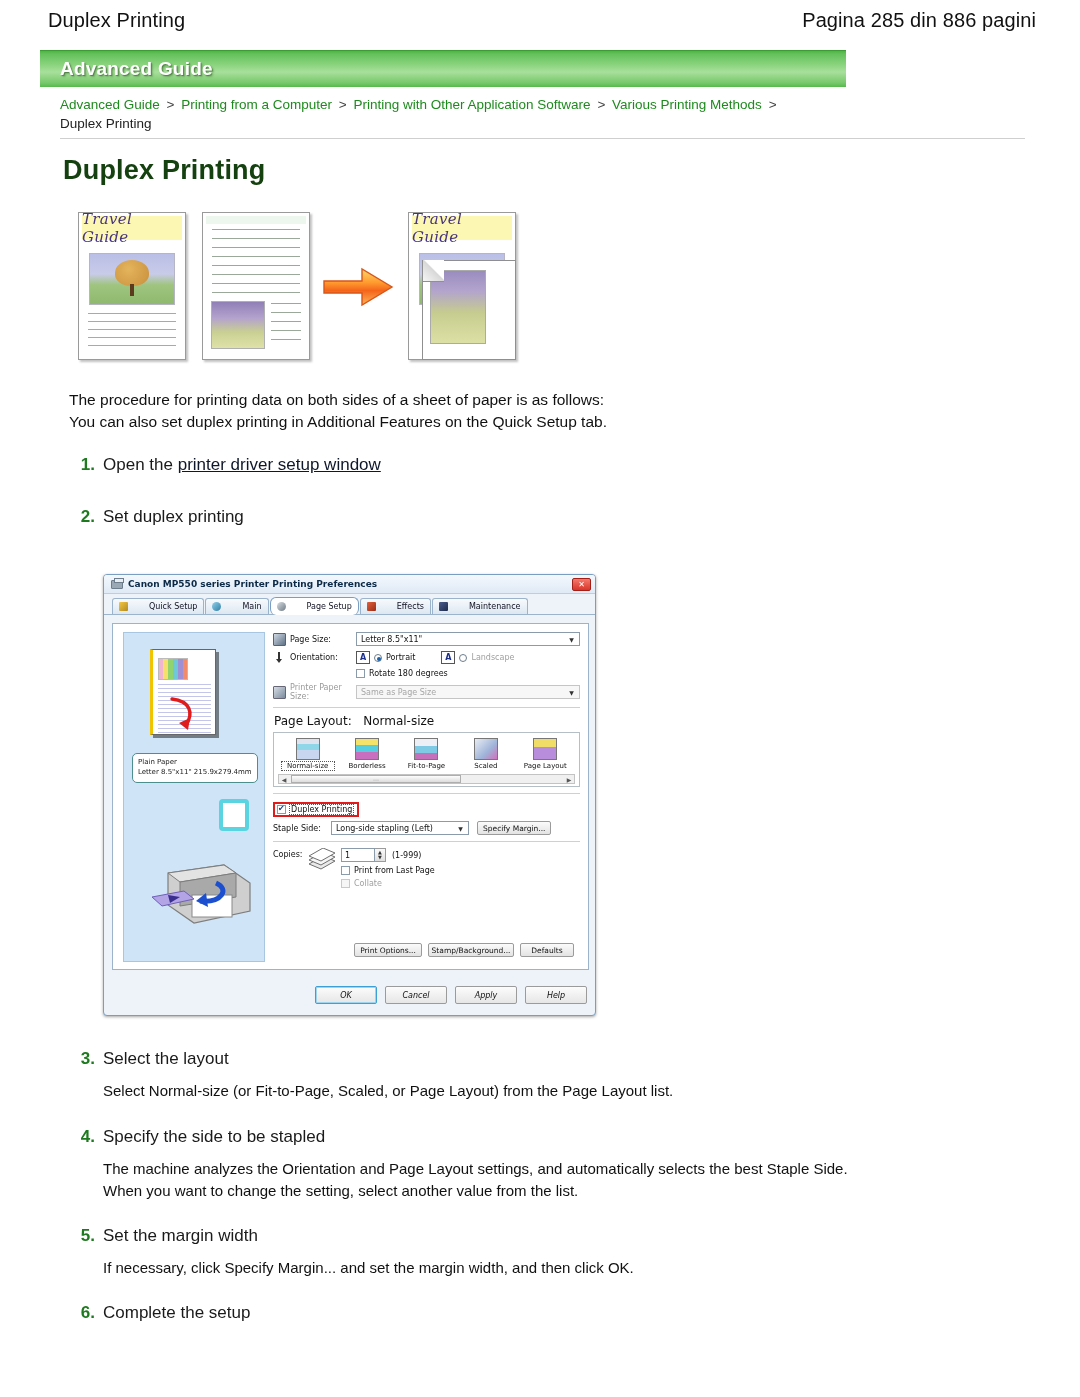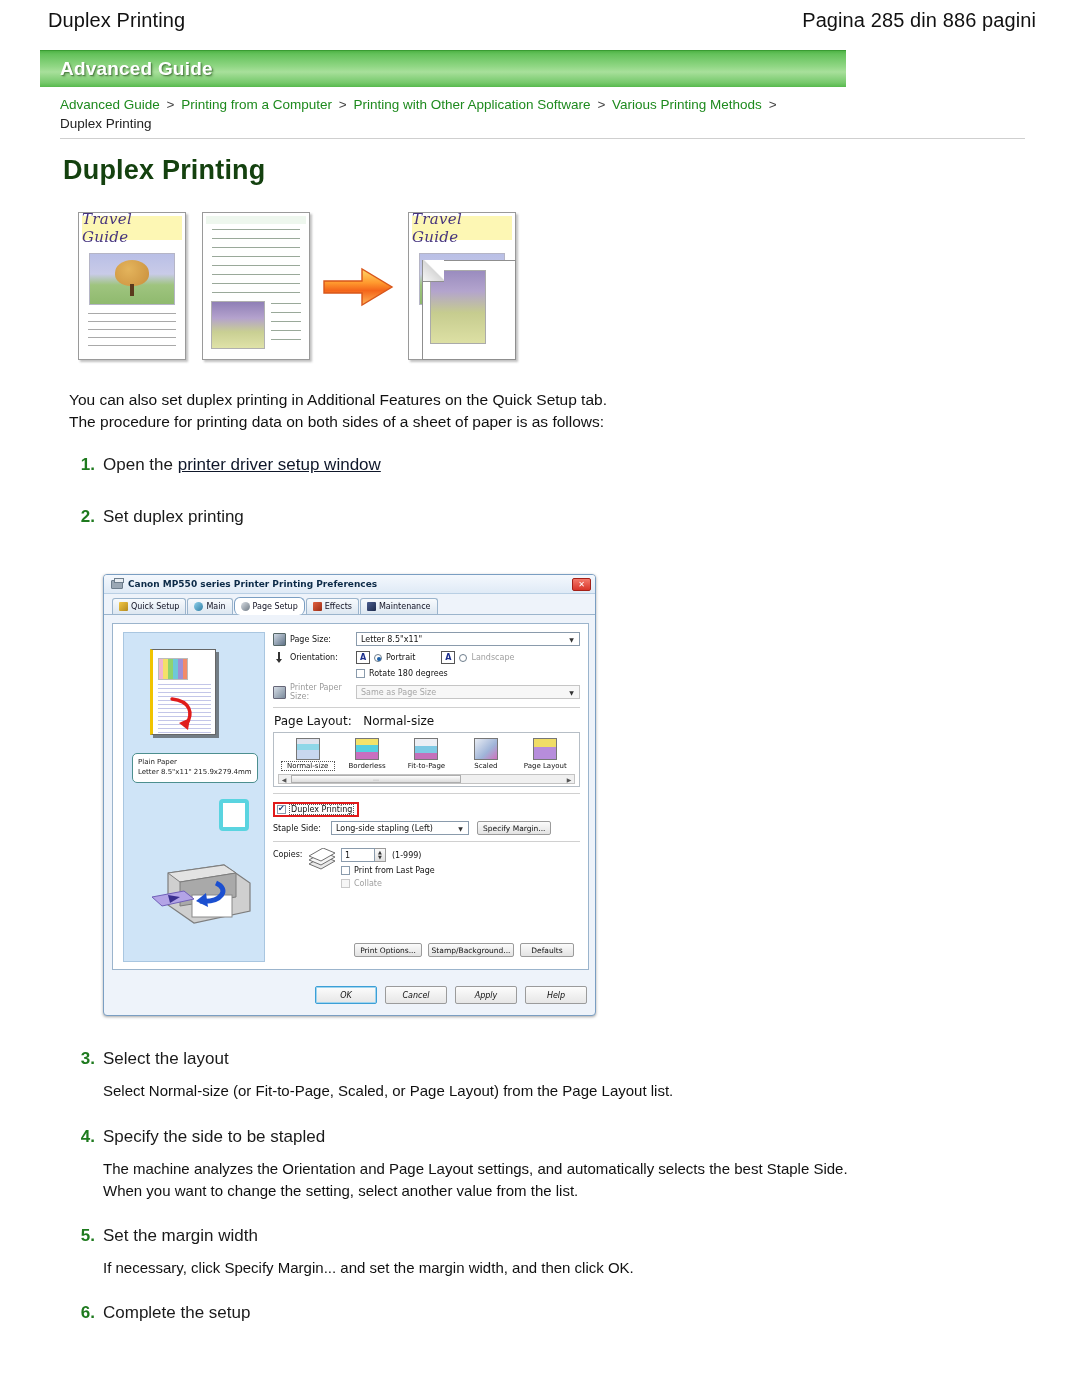--- a/index.html
+++ b/index.html
@@ -192,21 +192,21 @@
     display:flex; align-items:center; justify-content:center;
   }
 
   .tabs {
     display:flex; align-items:flex-end; gap:1px;
     padding:4px 0 0 8px; height:21px;
     border-bottom:1px solid #9bb4cc;
     background:#eef3fa;
   }
   .tab {
-    display:flex; align-items:center; gap:3px;
+    display:flex; align-items:center; gap:21px;
     height:16px; padding:0 6px;
     background:linear-gradient(to bottom,#f7fafd,#dde7f1);
     border:1px solid #9bb4cc; border-bottom:none;
     border-radius:3px 3px 0 0;
     font-size:8px; color:#112;
   }
   .tab.active {
     background:#ffffff; height:18px; font-weight:normal;
     border-color:#7a9ec2; position:relative; top:1px;border-radius:6px;
   }
@@ -473,22 +473,22 @@
         <div class="trunk"></div>
       </div>
     </div>
     <div class="fold-front"></div>
     <div class="fold-photo"></div>
     <div class="fold-corner"></div>
   </div>
 </div>
 
 <div class="para p-intro">
+  <div>The procedure for printing data on both sides of a sheet of paper is as follows:</div>
   <div>You can also set duplex printing in Additional Features on the Quick Setup tab.</div>
-  <div>The procedure for printing data on both sides of a sheet of paper is as follows:</div>
 </div>
 
 <div class="step" id="step1">
   <span class="num">1.</span><span class="head"><span>Open the </span><a href="#" class="lnk">printer driver setup window</a></span>
 </div>
 
 <div class="step" id="step2">
   <span class="num">2.</span><span class="head">Set duplex printing</span>
 </div>
 

